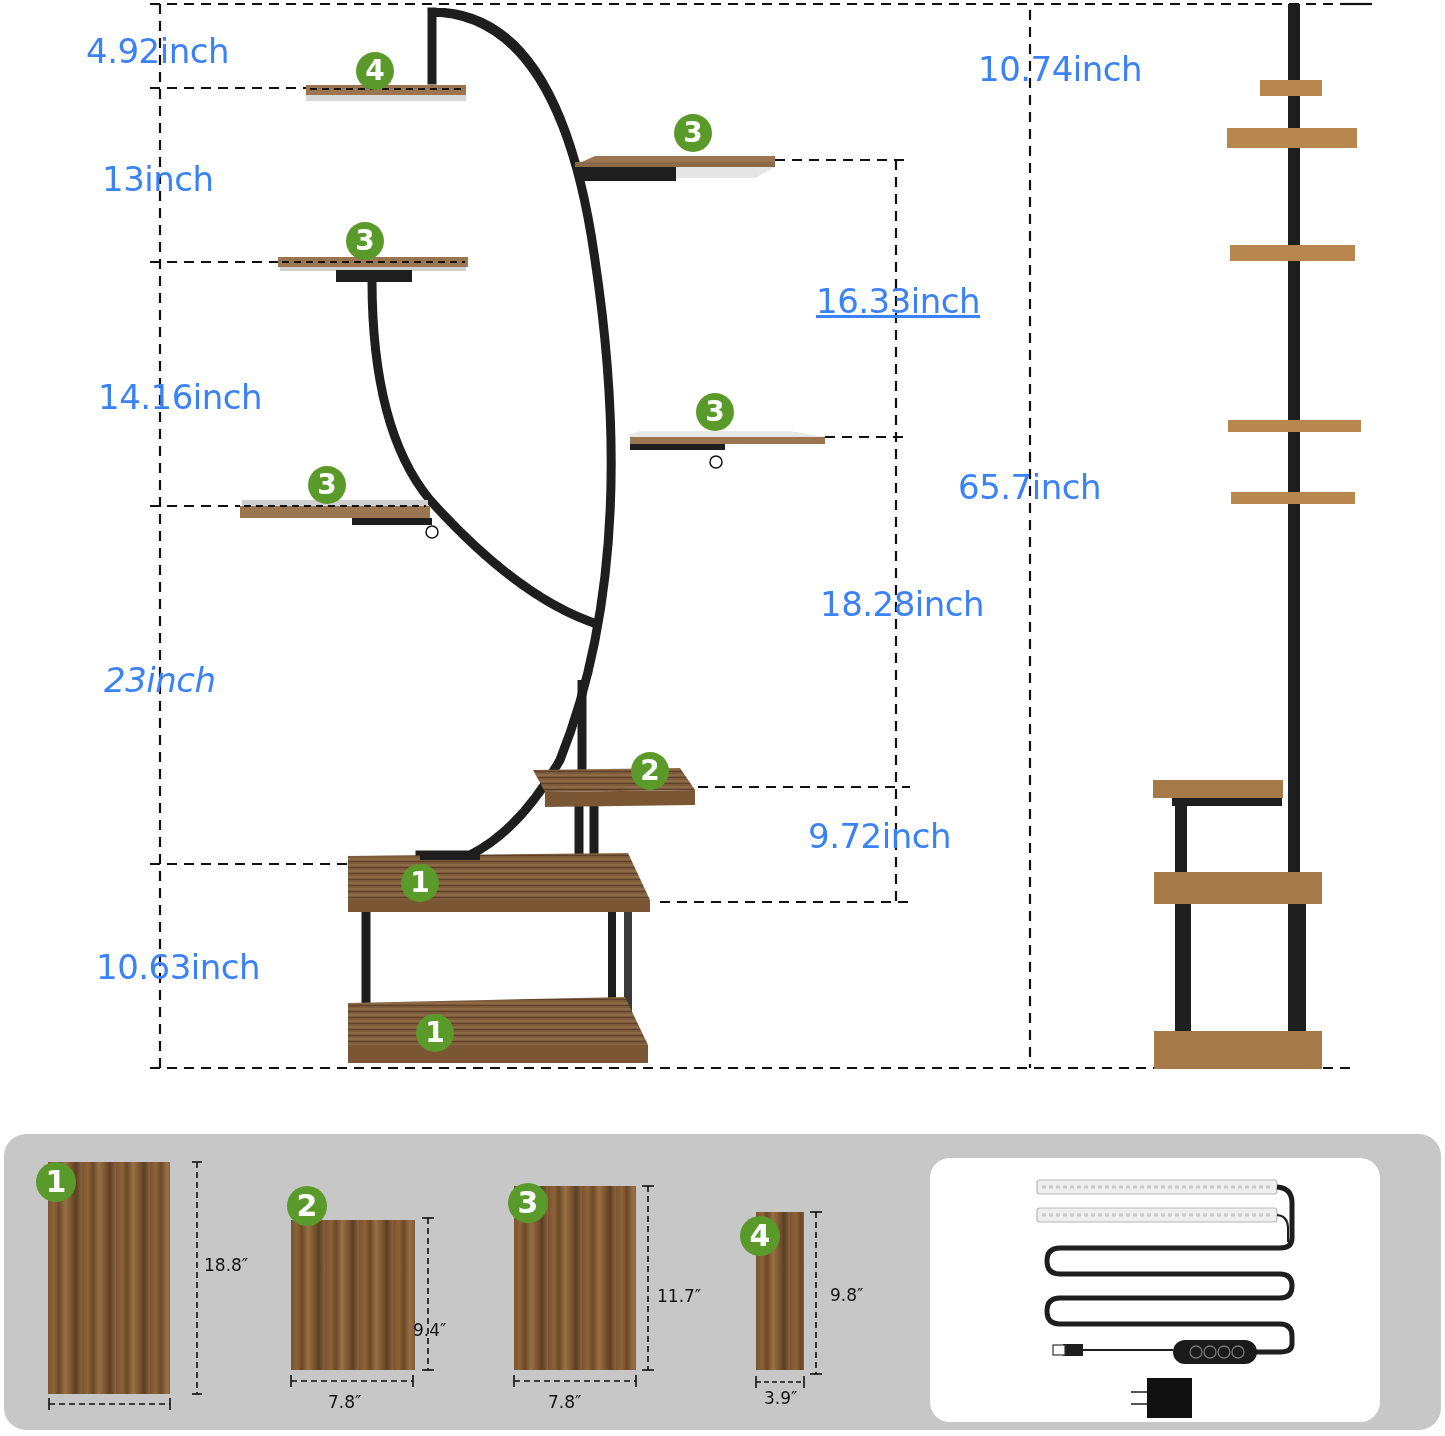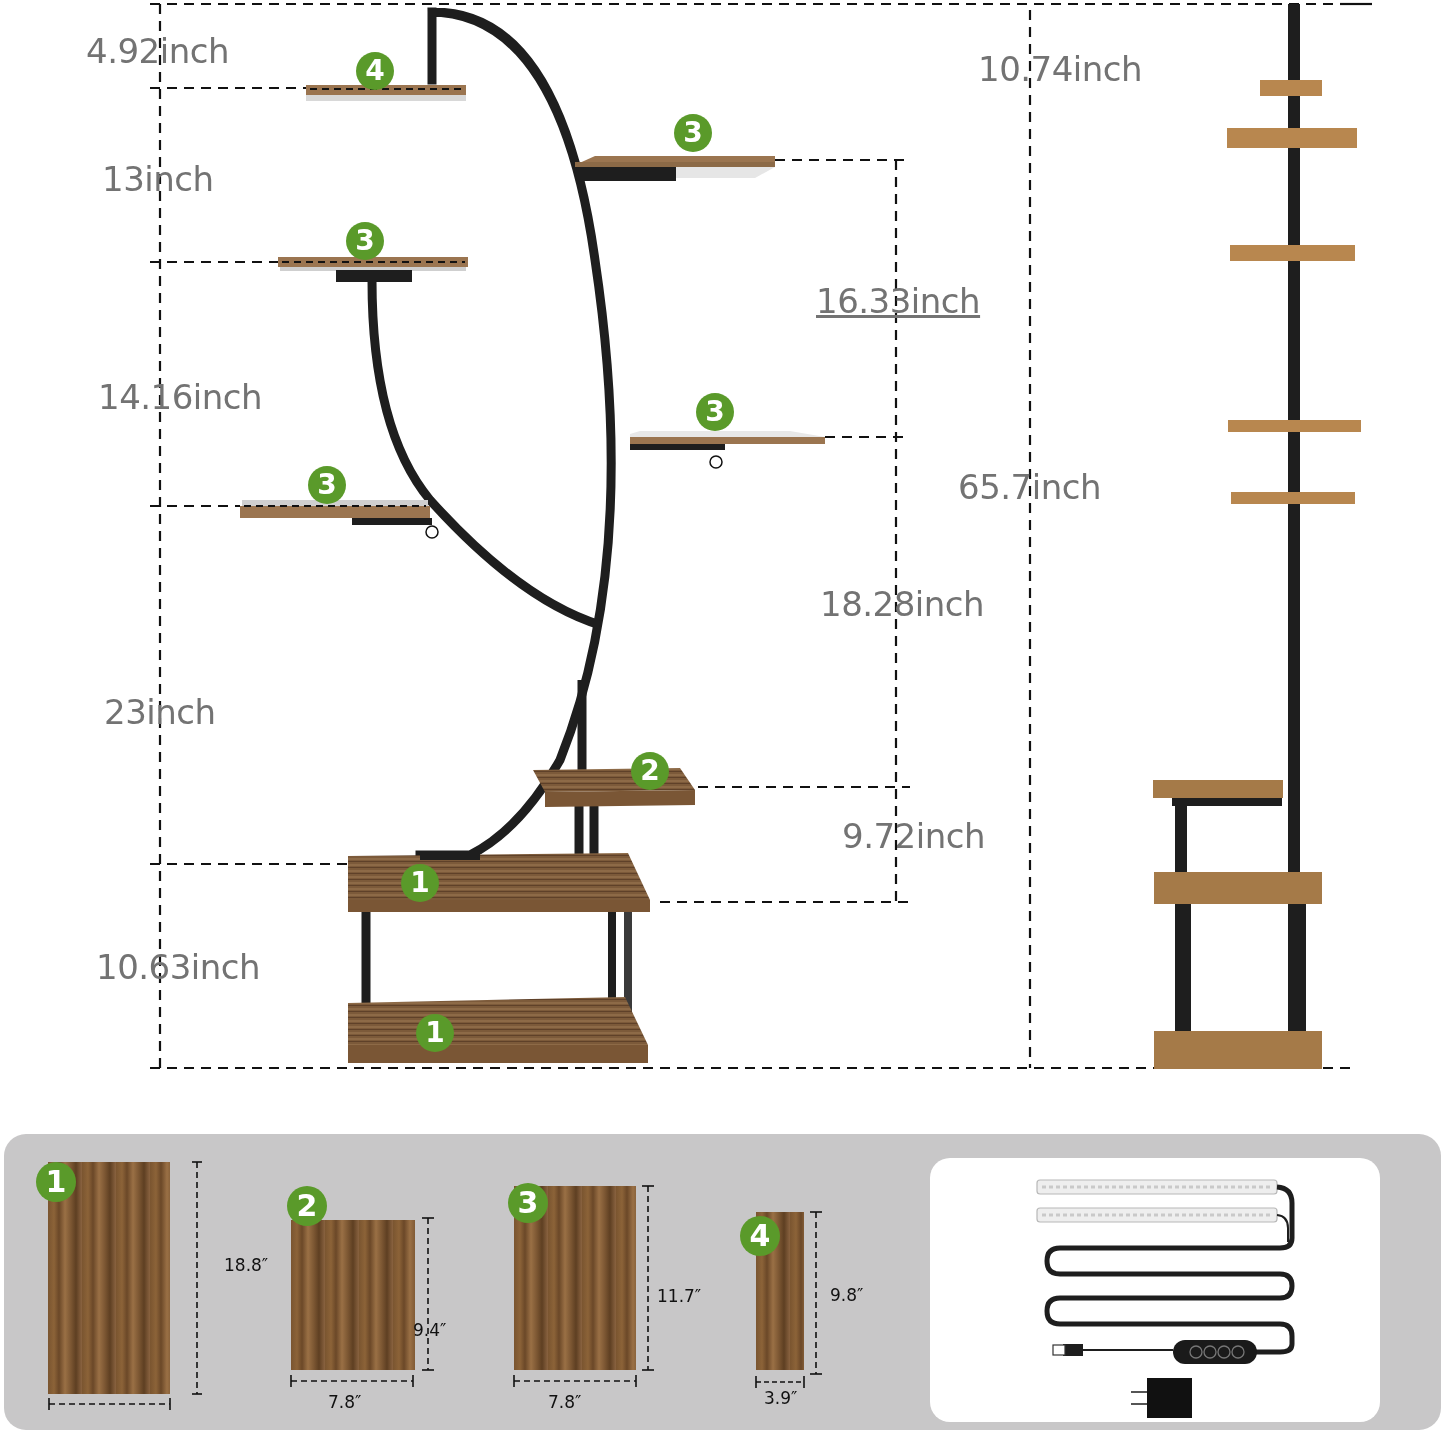--- a/index.html
+++ b/index.html
@@ -1,18 +1,18 @@
 <!DOCTYPE html>
 <html><head>
 <meta charset="utf-8">
 <style>
   html, body { margin: 0; padding: 0; background: #ffffff; }
   body { width: 1445px; height: 1436px; position: relative; overflow: hidden; font-family: "DejaVu Sans", sans-serif; color: #111; }
   .abs { position: absolute; }
-  .dim-label { position: absolute; font-size: 34px; color: #737373; background: transparent; letter-spacing: -0.5px; white-space: nowrap; line-height: 1; }
+  .dim-label { position: absolute; font-size: 34px; color: #3b82f6; background: transparent; letter-spacing: -0.5px; white-space: nowrap; line-height: 1; }
   .badge { position: absolute; width: 38px; height: 38px; border-radius: 50%; background: #5a9a2a; color: #fff; font-weight: bold; font-size: 28px; text-align: center; line-height: 38px; font-family: "DejaVu Sans", sans-serif; }
   .badge.sm { width: 40px; height: 40px; line-height: 40px; font-size: 30px; }
   .panel { position: absolute; left: 4px; top: 1134px; width: 1437px; height: 296px; background: #c8c7c8; border-radius: 22px; }
   .wood { position: absolute; background: repeating-linear-gradient(90deg, #7a5530 0px, #8c6338 6px, #6b4828 11px, #9a7045 17px, #7b5632 23px, #5e3f22 28px, #8a6340 34px); }
   .plank-label { position: absolute; font-size: 17px; color: #111; white-space: nowrap; }
   .light-box { position: absolute; left: 930px; top: 1158px; width: 450px; height: 264px; background: #fff; border-radius: 20px; }
 </style>
 </head>
 <body>
 
@@ -125,26 +125,26 @@
     <rect x="1175" y="904" width="16" height="128" fill="#1e1e1e"></rect>
     <rect x="1294" y="904" width="12" height="128" fill="#1e1e1e"></rect>
     <rect x="1154" y="1031" width="168" height="38" fill="#a57a48"></rect>
     <line x1="1340" y1="4" x2="1372" y2="4" stroke="#111" stroke-width="2.2"></line>
   </g>
 </svg>
 
 <div class="dim-label" style="left:86px;top:34px;">4.92inch</div>
 <div class="dim-label" style="left:102px;top:162px;">13inch</div>
 <div class="dim-label" style="left:98px;top:380px;">14.16inch</div>
-<div class="dim-label" style="left:104px;top:695px;">23inch</div>
+<div class="dim-label" style="left:104px;top:663px;font-style:italic;">23inch</div>
 <div class="dim-label" style="left:96px;top:950px;">10.63inch</div>
 
 <div class="dim-label" style="left:816px;top:284px;text-decoration:underline;">16.33inch</div>
 <div class="dim-label" style="left:820px;top:587px;">18.28inch</div>
-<div class="dim-label" style="left:808px;top:819px;margin-left:34px;">9.72inch</div>
+<div class="dim-label" style="left:808px;top:819px;">9.72inch</div>
 
 <div class="dim-label" style="left:978px;top:52px;">10.74inch</div>
 <div class="dim-label" style="left:958px;top:470px;">65.7inch</div>
 
 <div class="badge" style="left:356px;top:52px;">4</div>
 <div class="badge" style="left:674px;top:114px;">3</div>
 <div class="badge" style="left:346px;top:222px;">3</div>
 <div class="badge" style="left:696px;top:393px;">3</div>
 <div class="badge" style="left:308px;top:466px;">3</div>
 <div class="badge" style="left:631px;top:752px;">2</div>
@@ -158,21 +158,21 @@
 <svg class="abs" style="left:40px;top:1158px" width="170" height="256">
   <g stroke="#111" stroke-width="1.6" fill="none">
     <line x1="152" y1="4" x2="162" y2="4"></line>
       <line x1="157" y1="4" x2="157" y2="236" stroke-dasharray="6,4"></line>
       <line x1="152" y1="236" x2="162" y2="236"></line>
     <line x1="9" y1="246" x2="130" y2="246" stroke-dasharray="6,4"></line>
       <line x1="9" y1="240" x2="9" y2="252"></line>
       <line x1="130" y1="240" x2="130" y2="252"></line>
   </g>
 </svg>
-<div class="plank-label" style="left:204px;top:1255px;margin-left:20px;">18.8″</div>
+<div class="plank-label" style="left:204px;top:1255px;">18.8″</div>
 <div class="plank-label" style="left:88px;top:1410px;margin-top:44px;">10.2″</div>
 
 <div class="wood" style="left:291px;top:1220px;width:124px;height:150px;"></div>
 <div class="badge sm" style="left:287px;top:1186px;">2</div>
 <svg class="abs" style="left:286px;top:1214px" width="160" height="180">
   <g stroke="#111" stroke-width="1.6" fill="none">
     <line x1="136" y1="4" x2="148" y2="4"></line>
       <line x1="142" y1="4" x2="142" y2="156" stroke-dasharray="6,4"></line>
       <line x1="136" y1="156" x2="148" y2="156"></line>
     <line x1="5" y1="167" x2="127" y2="167" stroke-dasharray="6,4"></line>

